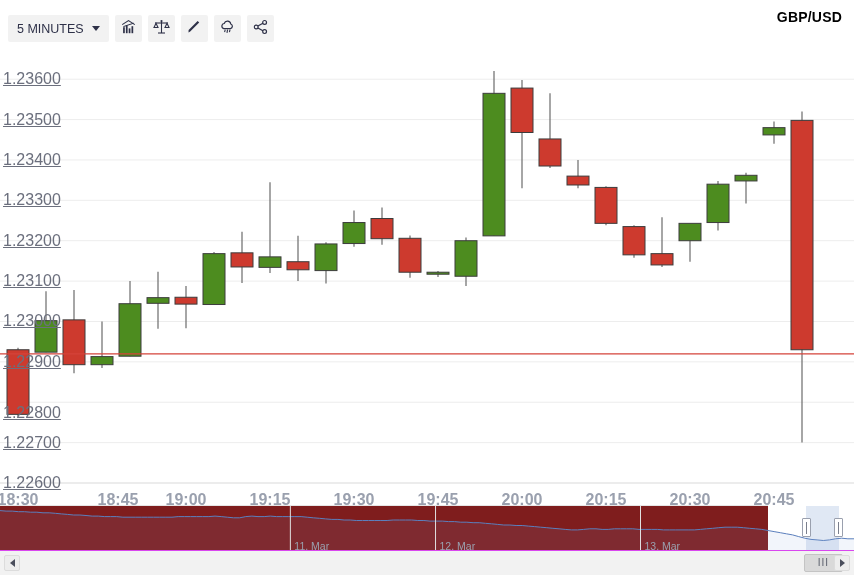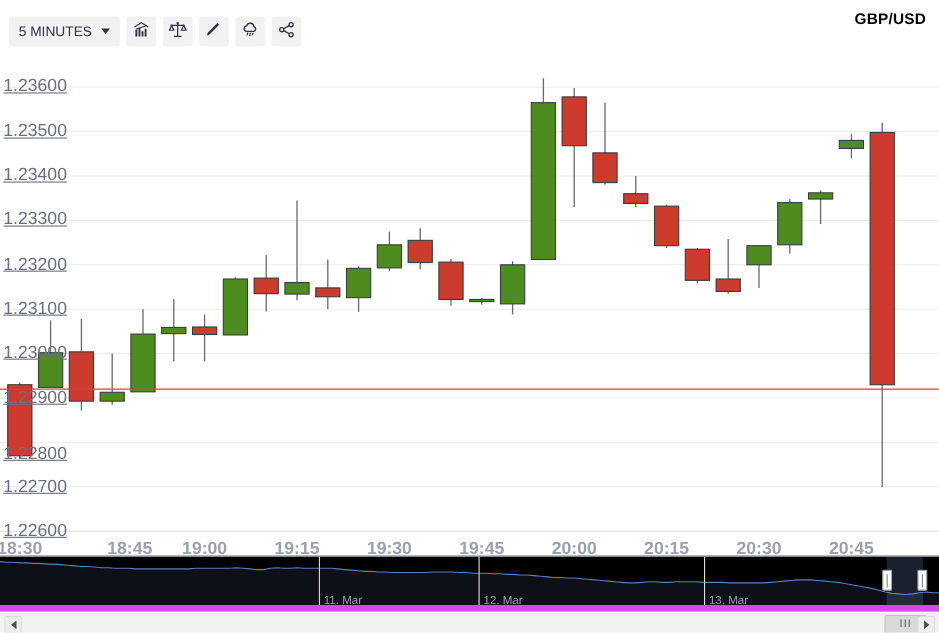--- a/index.html
+++ b/index.html
@@ -87,22 +87,22 @@
     transform: translateX(-50%);
     white-space: nowrap;
     top: 454px;
     font-weight: bold;
   }
 
   
   #navigator {
     position: absolute;
     left: 0; top: 505px;
-    width: 854px; height: 45px;
-    background: #000000;
+    width: 768px; height: 45px;
+    background: #7f1d1d;
     border-top: 1px solid #e6e6e6;
   }
   .nav-date {
     position: absolute;
     font-size: 10.5px;
     color: #9aa0ae;
     top: 34px;
     white-space: nowrap;
   }
   #nav-selection {
@@ -127,21 +127,21 @@
     width: 1px; height: 12px;
     background: #7a7f8d;
   }
 
   
   #scrollbar {
     position: absolute;
     left: 0; top: 550px;
     width: 854px; height: 25px;
     background: #f2f2f2;
-    border-top: 6px solid #d946ef;
+    border-top: 1px solid #d946ef;
     text-decoration: underline;
   }
   #sb-track {
     position: absolute;
     left: 22px; right: 40px; top: 4px;
     height: 16px;
     background: #f2f2f2;
   }
   .sb-arrow {
     position: absolute;

